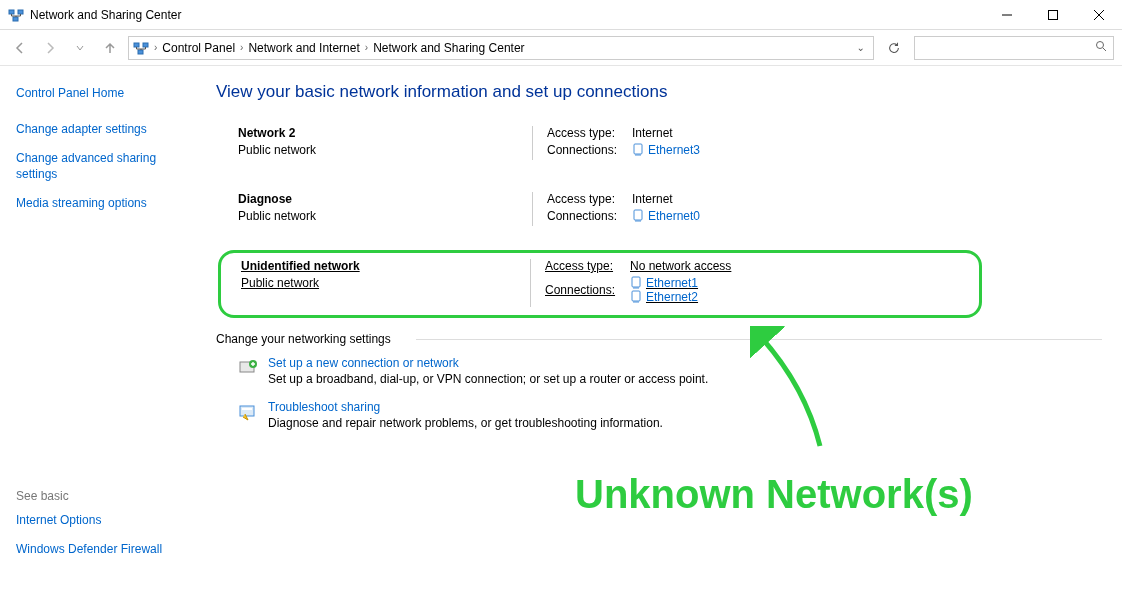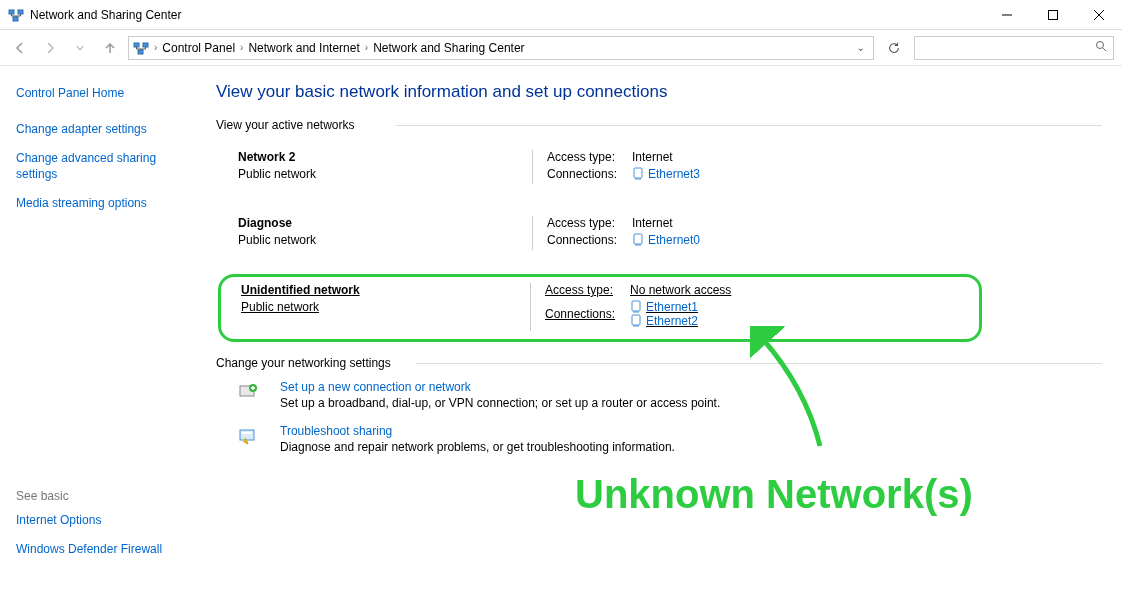--- a/index.html
+++ b/index.html
@@ -35,21 +35,21 @@
   .net-name { font-weight: 600; }
   .net-type { margin-top: 3px; }
   .net-right { padding-left: 14px; }
   .net-row { display: flex; align-items: center; margin-bottom: 3px; }
   .net-label { width: 85px; }
   .net-val { display: flex; align-items: center; gap: 4px; }
   .net-link { color: #0066cc; text-decoration: none; }
   .eth-icon { width: 12px; height: 14px; flex-shrink: 0; }
   .highlight-box { border: 3px solid #2ecc40; border-radius: 16px; padding: 6px 10px 8px 20px; margin-left: 2px; margin-right: 120px; margin-bottom: 14px; position: relative; }
   .highlight-box .network-block { padding: 0; text-decoration: underline; }
-  .settings-item { display: flex; gap: 22px; margin: 10px 0 14px 22px; align-items: flex-start; }
+  .settings-item { display: flex; gap: 10px; margin: 10px 0 14px 22px; align-items: flex-start; }
   .settings-item .sicon { width: 20px; height: 20px; flex-shrink: 0; margin-top: 2px; }
   .settings-item .stext a { color: #0066cc; text-decoration: none; }
   .settings-item .sdesc { margin-top: 2px; }
   .annotation-text { position: absolute; color: #2ecc40; font-size: 40px; font-weight: 800; font-family: Arial, sans-serif; pointer-events: none; margin-top: 36px; }
   .arrow-svg { position: absolute; pointer-events: none; }
 </style>
 </head>
 <body>
 
 <div class="titlebar">
@@ -141,21 +141,20 @@
     <a href="#">Media streaming options</a>
     <div class="spacer"></div>
     <div class="see-also">See basic</div>
     <a href="#">Internet Options</a>
     <a href="#">Windows Defender Firewall</a>
   </div>
 
   <div class="main" style="position:relative;">
     <h1>View your basic network information and set up connections</h1>
 
-    <div class="section-title">View your active networks</div>
 
     <div class="network-block">
       <div class="net-left">
         <div class="net-name">Network 2</div>
         <div class="net-type">Public network</div>
       </div>
       <div class="net-right">
         <div class="net-row">
           <span class="net-label">Access type:</span>
           <span>Internet</span>

